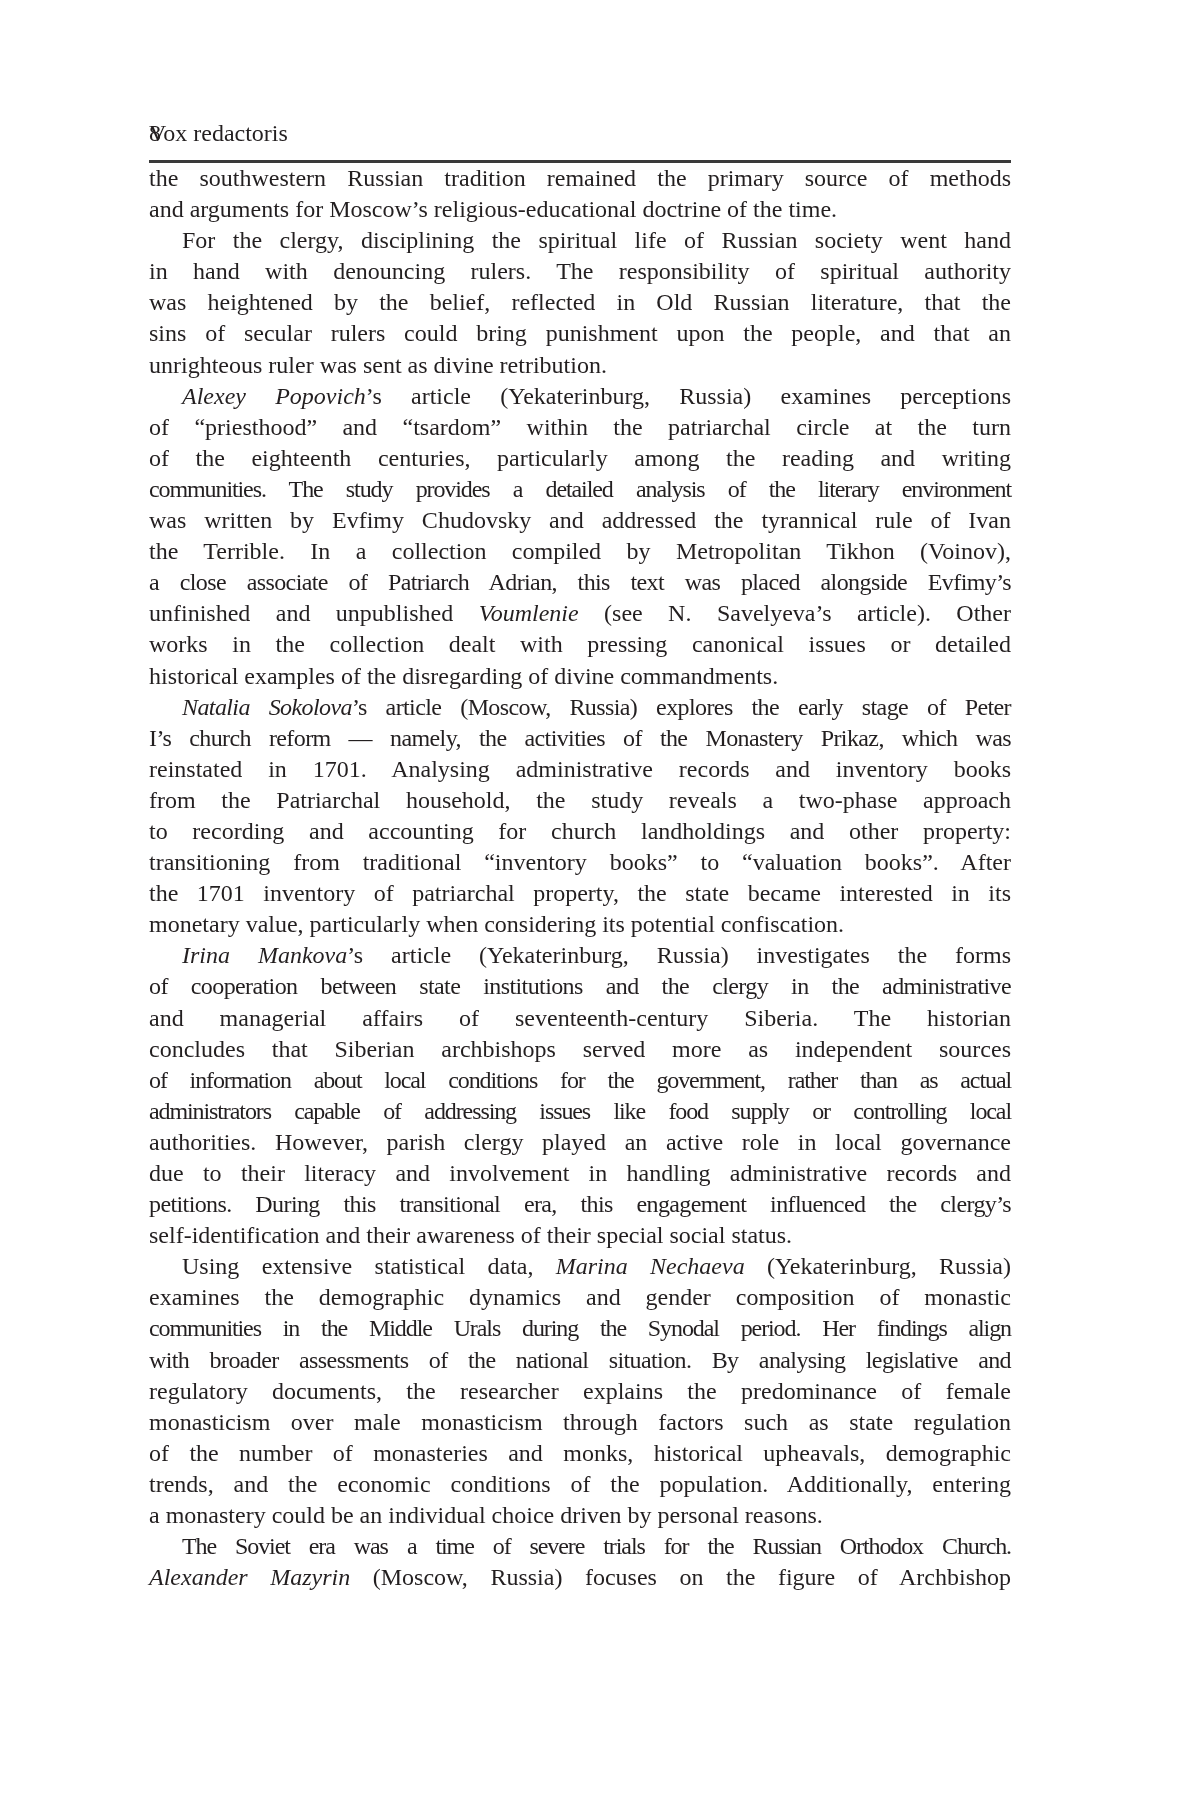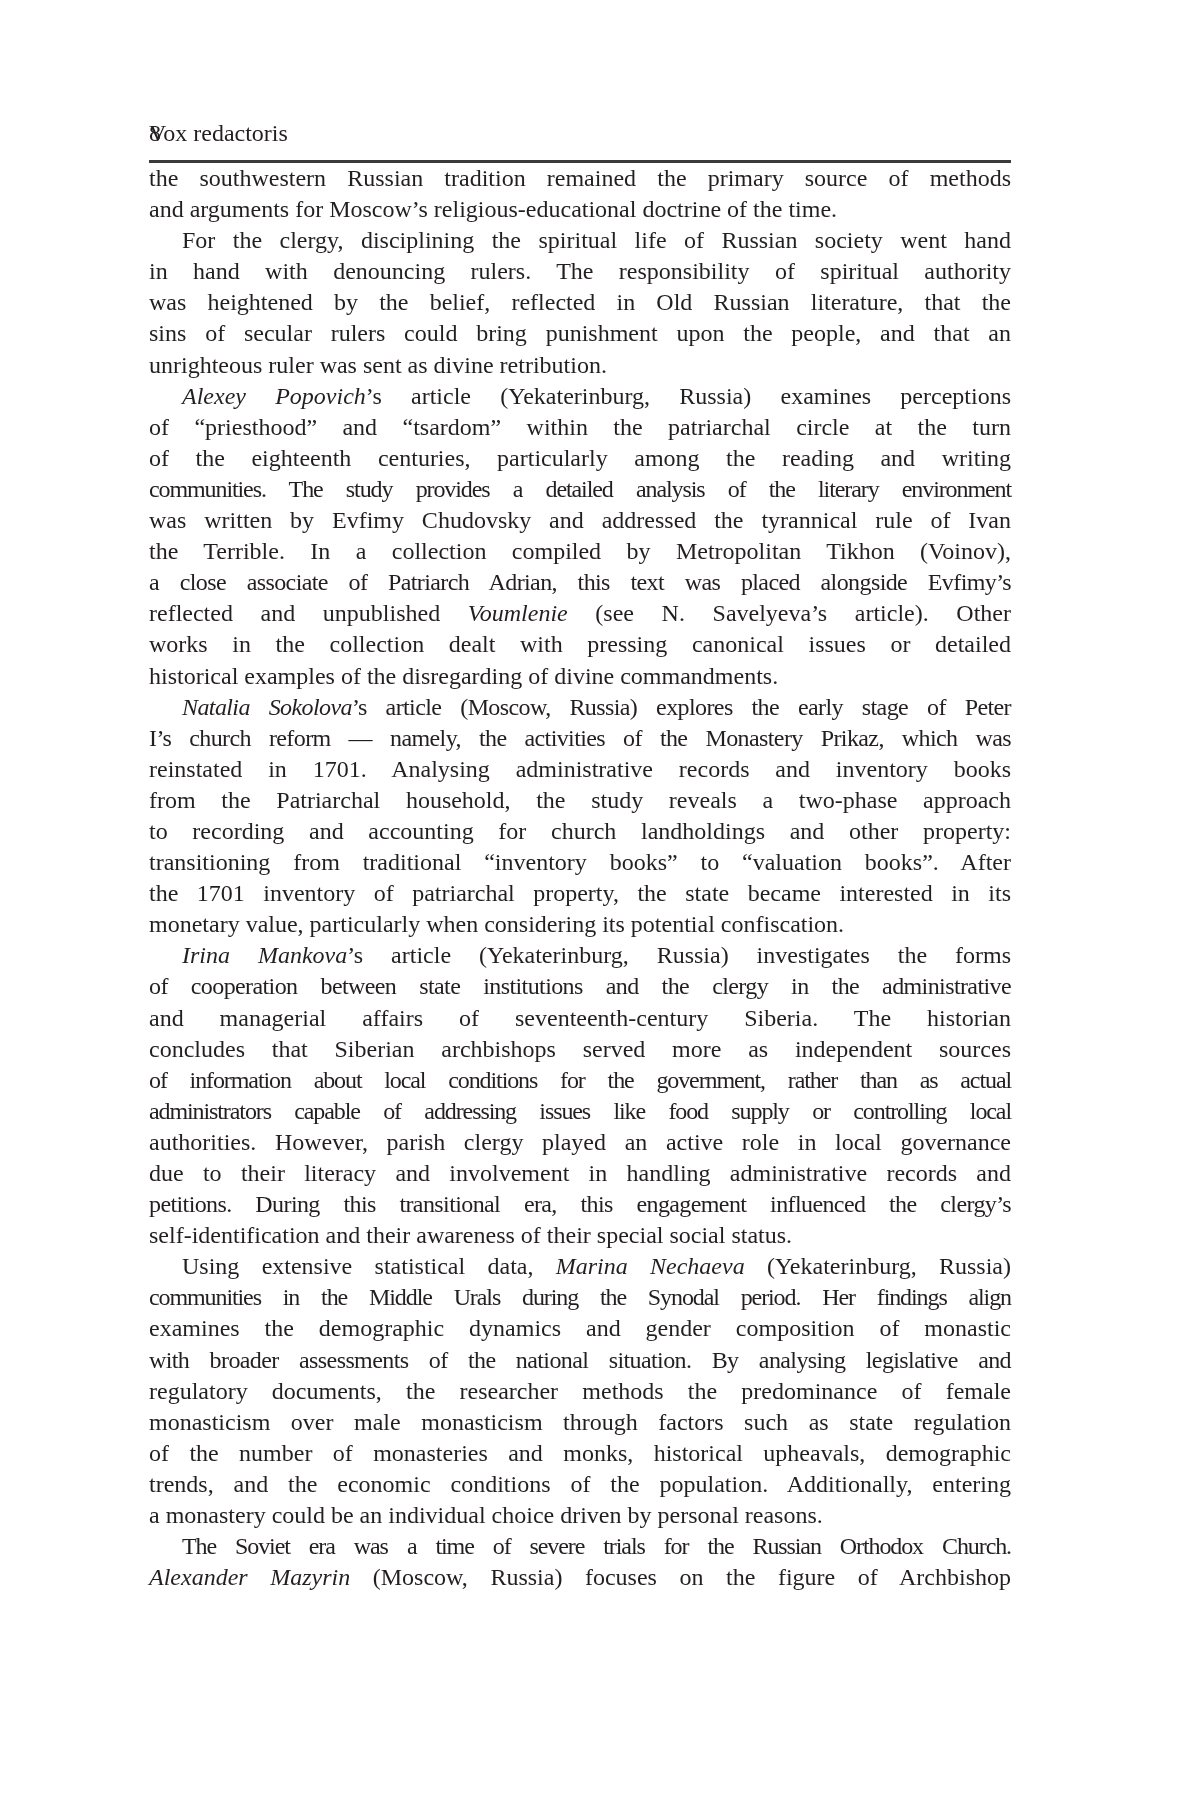--- a/index.html
+++ b/index.html
@@ -45,21 +45,21 @@
       <div class="line"><span>was heightened by the belief, reflected in Old Russian literature, that the</span></div>
       <div class="line"><span>sins of secular rulers could bring punishment upon the people, and that an</span></div>
       <div class="line last"><span>unrighteous ruler was sent as divine retribution.</span></div>
       <div class="line indent"><i>Alexey Popovich</i><span>’s article (Yekaterinburg, Russia) examines perceptions</span></div>
       <div class="line"><span>of “priesthood” and “tsardom” within the patriarchal circle at the turn</span></div>
       <div class="line"><span>of the eighteenth centuries, particularly among the reading and writing</span></div>
       <div class="line tighter"><span>communities. The study provides a detailed analysis of the literary environment</span></div>
       <div class="line"><span>was written by Evfimy Chudovsky and addressed the tyrannical rule of Ivan</span></div>
       <div class="line"><span>the Terrible. In a collection compiled by Metropolitan Tikhon (Voinov),</span></div>
       <div class="line tight"><span>a close associate of Patriarch Adrian, this text was placed alongside Evfimy’s</span></div>
-      <div class="line"><span>reflected and unpublished </span><i>Voumlenie</i><span> (see N. Savelyeva’s article). Other</span></div>
+      <div class="line"><span>unfinished and unpublished </span><i>Voumlenie</i><span> (see N. Savelyeva’s article). Other</span></div>
       <div class="line"><span>works in the collection dealt with pressing canonical issues or detailed</span></div>
       <div class="line last"><span>historical examples of the disregarding of divine commandments.</span></div>
       <div class="line indent tight"><i>Natalia Sokolova</i><span>’s article (Moscow, Russia) explores the early stage of Peter</span></div>
       <div class="line tight"><span>I’s church reform — namely, the activities of the Monastery Prikaz, which was</span></div>
       <div class="line"><span>reinstated in 1701. Analysing administrative records and inventory books</span></div>
       <div class="line"><span>from the Patriarchal household, the study reveals a two-phase approach</span></div>
       <div class="line"><span>to recording and accounting for church landholdings and other property:</span></div>
       <div class="line"><span>transitioning from traditional “inventory books” to “valuation books”. After</span></div>
       <div class="line"><span>the 1701 inventory of patriarchal property, the state became interested in its</span></div>
       <div class="line last"><span>monetary value, particularly when considering its potential confiscation.</span></div>
@@ -67,24 +67,24 @@
       <div class="line tight"><span>of cooperation between state institutions and the clergy in the administrative</span></div>
       <div class="line"><span>and managerial affairs of seventeenth-century Siberia. The historian</span></div>
       <div class="line"><span>concludes that Siberian archbishops served more as independent sources</span></div>
       <div class="line tighter"><span>of information about local conditions for the government, rather than as actual</span></div>
       <div class="line tighter"><span>administrators capable of addressing issues like food supply or controlling local</span></div>
       <div class="line"><span>authorities. However, parish clergy played an active role in local governance</span></div>
       <div class="line"><span>due to their literacy and involvement in handling administrative records and</span></div>
       <div class="line tight"><span>petitions. During this transitional era, this engagement influenced the clergy’s</span></div>
       <div class="line last"><span>self-identification and their awareness of their special social status.</span></div>
       <div class="line indent"><span>Using extensive statistical data, </span><i>Marina Nechaeva</i><span> (Yekaterinburg, Russia)</span></div>
+      <div class="line"><span>examines the demographic dynamics and gender composition of monastic</span></div>
       <div class="line tighter"><span>communities in the Middle Urals during the Synodal period. Her findings align</span></div>
-      <div class="line"><span>examines the demographic dynamics and gender composition of monastic</span></div>
       <div class="line tight"><span>with broader assessments of the national situation. By analysing legislative and</span></div>
-      <div class="line"><span>regulatory documents, the researcher methods the predominance of female</span></div>
+      <div class="line"><span>regulatory documents, the researcher explains the predominance of female</span></div>
       <div class="line"><span>monasticism over male monasticism through factors such as state regulation</span></div>
       <div class="line"><span>of the number of monasteries and monks, historical upheavals, demographic</span></div>
       <div class="line"><span>trends, and the economic conditions of the population. Additionally, entering</span></div>
       <div class="line last"><span>a monastery could be an individual choice driven by personal reasons.</span></div>
       <div class="line indent tighter"><span>The Soviet era was a time of severe trials for the Russian Orthodox Church.</span></div>
       <div class="line"><i>Alexander Mazyrin</i><span> (Moscow, Russia) focuses on the figure of Archbishop</span></div>
     </div>
 </div>
 
 </body></html>

